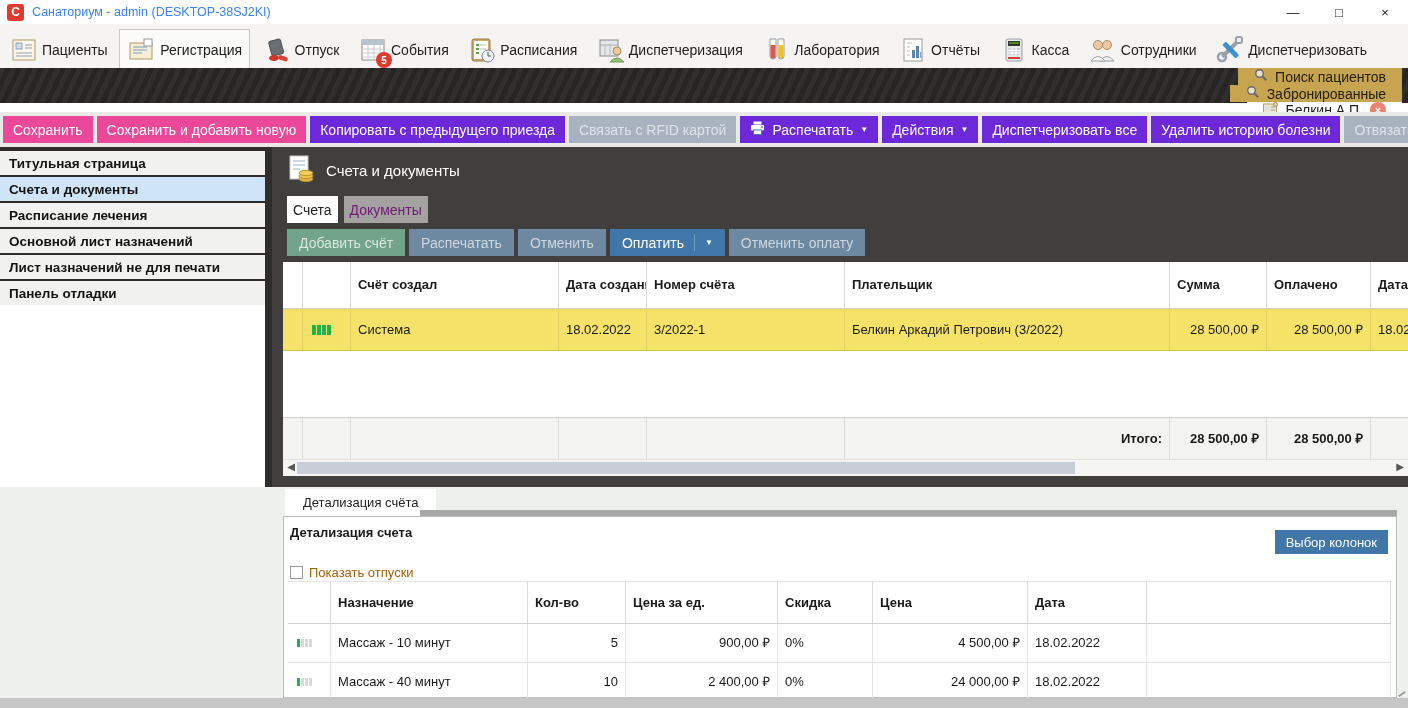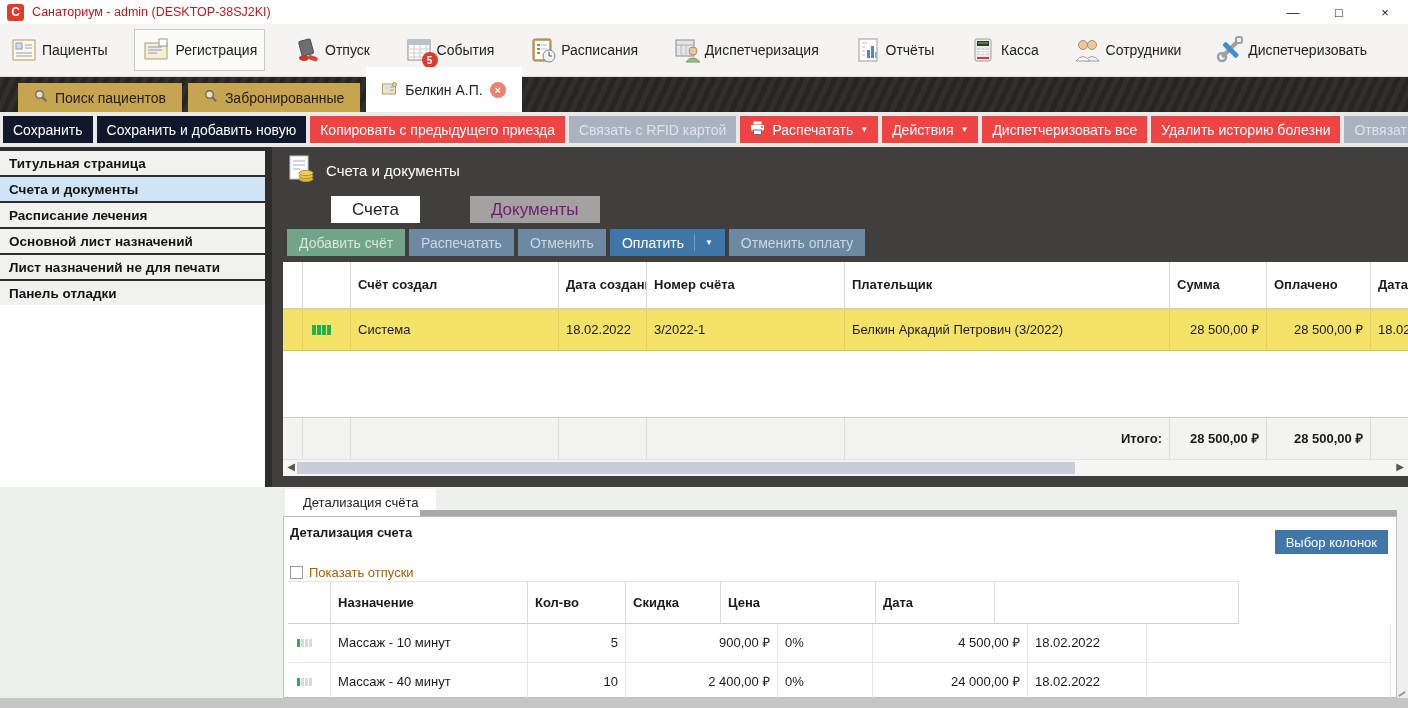--- a/index.html
+++ b/index.html
@@ -4,53 +4,53 @@
 <style>
   * { box-sizing: border-box; margin: 0; padding: 0; }
   html,body { width:1408px; height:708px; }
   body {
     font-family: "Liberation Sans", sans-serif;
     position: relative; background:#fff; overflow:hidden; color:#1a1a1a;
   }
   
   .titlebar { position:absolute; top:0; left:0; right:0; height:24px; background:#fff; display:flex; align-items:center; }
   .app-logo { width:17px; height:17px; border-radius:3px; background:#e23b2e; color:#fff; font-size:12px; font-weight:bold; display:flex; align-items:center; justify-content:center; margin:0 8px 0 7px; }
-  .title-text { font-size:12.5px; color:#b91c1c; }
+  .title-text { font-size:12.5px; color:#3b82f6; }
   .win-controls { margin-left:auto; display:flex; height:100%; }
   .win-btn { width:46px; height:100%; display:flex; align-items:center; justify-content:center; font-size:13px; color:#222; cursor:default; }
   
   .ribbon { position:absolute; top:24px; left:0; right:0; height:53px; background:#f5f4f2; border-bottom:1px solid #dddddb; display:flex; align-items:center; justify-content:space-between; padding:0 34px 0 2px; }
   .ribbon-item { display:flex; align-items:center; gap:3px; font-size:14px; color:#222; padding:5px 7px; white-space:nowrap; }
   .ribbon-item.selected { background:#fbfbfa; border:1px solid #c8c8c6; }
   .icon-wrap { position:relative; width:30px; height:30px; flex:none; }
   .badge { position:absolute; bottom:-3px; right:-4px; width:16px; height:16px; border-radius:50%; background:#e0392e; color:#fff; font-size:10px; font-weight:bold; display:flex; align-items:center; justify-content:center; }
   
-  .tabstrip { position:absolute; top:77px; left:0; right:0; height:35px; background:repeating-linear-gradient(115deg,#312f2d 0 5px,#262523 5px 10px); display:flex; align-items:flex-end; padding-left:18px; }
+  .tabstrip { position:absolute; top:68px; left:0; right:0; height:35px; background:repeating-linear-gradient(115deg,#312f2d 0 5px,#262523 5px 10px); display:flex; align-items:flex-end; padding-left:5px;flex-direction:column; }
   .ptab { height:29px; display:flex; align-items:center; gap:7px; padding:0 16px; font-size:14px; margin-right:6px; cursor:default; }
   .ptab.gold { background:#c7a44f; color:#262014; }
   .ptab.active { background:#fff; color:#222; height:45px; }
   .tab-close { width:16px; height:16px; border-radius:50%; background:#ee8271; color:#fff; font-size:11px; font-weight:bold; display:flex; align-items:center; justify-content:center; }
   
   .actionbar { position:absolute; top:112px; left:0; right:0; height:35px; background:#e9e9e7; display:flex; align-items:center; padding-left:3px; gap:4px; }
   .btn { height:27px; display:flex; align-items:center; gap:7px; padding:0 10px; font-size:14px; color:#fff; white-space:nowrap; cursor:default; }
-  .btn.green { background:#0f172a; }
-  .btn.blue  { background:#ef4444; }
+  .btn.green { background:#ec4899; }
+  .btn.blue  { background:#6d28d9; }
   .btn.gray  { background:#a9b3bf; color:#dde4ea; }
   .caret { font-size:8px; line-height:1; }
   
   .sidebar { position:absolute; top:147px; left:0; width:265px; bottom:221px; background:#fff; }
   .sidebar-items { background:#2e2d2b; padding-top:4px; }
   .side-item { height:24px; margin-bottom:2px; background:#f1f1ef; display:flex; align-items:center; padding-left:9px; font-size:13.5px; font-weight:bold; color:#141414; cursor:default; }
   .side-item.selected { background:#cfe4f7; }
   .side-divider { position:absolute; top:147px; left:265px; width:7px; bottom:221px; background:#2e2d2b; }
   
   .main { position:absolute; top:147px; left:272px; right:0; bottom:221px; background:#403f3d; }
   .main-header { position:absolute; top:7px; left:14px; display:flex; align-items:center; gap:10px; color:#fff; font-size:15px; }
   .doc-tabs { position:absolute; top:49px; left:15px; display:flex; gap:6px; }
-  .dtab { height:27px; padding:0 21px; display:flex; align-items:center; font-size:17px; cursor:default;margin-left:44px; }
+  .dtab { height:27px; padding:0 6px; display:flex; align-items:center; font-size:14px; cursor:default; }
   .dtab.active { background:#fff; color:#222; }
   .dtab.inactive { background:#a3a2a0; color:#701a75; }
   .main-toolbar { position:absolute; top:82px; left:15px; display:flex; gap:4px; }
   .mbtn { height:27px; display:flex; align-items:center; padding:0 12px; font-size:14px; white-space:nowrap; cursor:default; }
   .mbtn.g-dis { background:#72a489; color:#d9e7de; }
   .mbtn.b-dis { background:#6d89a1; color:#ccd7e1; }
   .mbtn.b-en  { background:#4076a8; color:#fff; gap:10px; }
   .pay-sep { width:1px; height:17px; background:#6d9cc4; }
   
   .inv-table { position:absolute; top:115px; left:11px; right:0; height:214px; background:#fff; overflow:hidden; display:flex; flex-direction:column; }
@@ -181,20 +181,31 @@
           <line x1="14" y1="10" x2="14" y2="21" stroke="#bbb"></line>
           <circle cx="21" cy="16" r="4" fill="#e8c9a2" stroke="#b08d5e"></circle>
           <path d="M14 27 q7 -8 14 0 z" fill="#9cc07c" stroke="#76995c"></path>
         </svg>
     </span>
     <span>Диспетчеризация</span>
   </div>
   <div class="ribbon-item">
     <span class="icon-wrap">
       <svg width="30" height="30" viewBox="0 0 30 30">
+          <path d="M9 4 h6 v17 a3 3 0 0 1 -6 0 z" fill="#fff" stroke="#98a0a6"></path>
+          <path d="M9.5 10 h5 v11 a2.5 2.5 0 0 1 -5 0 z" fill="#e2574c"></path>
+          <path d="M17 4 h6 v17 a3 3 0 0 1 -6 0 z" fill="#fff" stroke="#98a0a6"></path>
+          <path d="M17.5 10 h5 v11 a2.5 2.5 0 0 1 -5 0 z" fill="#f2c31d"></path>
+        </svg>
+    </span>
+    <span>Лаборатория</span>
+  </div>
+  <div class="ribbon-item">
+    <span class="icon-wrap">
+      <svg width="30" height="30" viewBox="0 0 30 30">
           <rect x="6" y="4" width="18" height="22" fill="#fff" stroke="#9a9a9a"></rect>
           <line x1="9" y1="8" x2="14" y2="8" stroke="#bbb"></line>
           <line x1="9" y1="12" x2="12" y2="12" stroke="#bbb"></line>
           <line x1="9" y1="16" x2="12" y2="16" stroke="#bbb"></line>
           <line x1="9" y1="20" x2="12" y2="20" stroke="#bbb"></line>
           <rect x="14" y="15" width="3" height="8" fill="#5b84b1"></rect>
           <rect x="18" y="11" width="3" height="12" fill="#5b84b1"></rect>
           <rect x="22" y="17" width="1.5" height="6" fill="#8aa6c4"></rect>
         </svg>
     </span>
@@ -407,20 +418,21 @@
     <div class="columns-btn">Выбор колонок</div>
     <div class="checkbox-row">
       <span class="checkbox"></span>
       <span>Показать отпуски</span>
     </div>
     <div class="detail-table">
       <div class="trow det-head">
         <div class="cell dc0"></div>
         <div class="cell dc1">Назначение</div>
         <div class="cell dc2">Кол-во</div>
+        <div class="cell dc3">Цена за ед.</div>
         <div class="cell dc4">Скидка</div>
         <div class="cell dc5">Цена</div>
         <div class="cell dc6">Дата</div>
         <div class="cell dc7"></div>
       </div>
       <div class="trow det-row">
         <div class="cell dc0">
             <span class="bars small partial">
               <i></i>
               <i></i>

